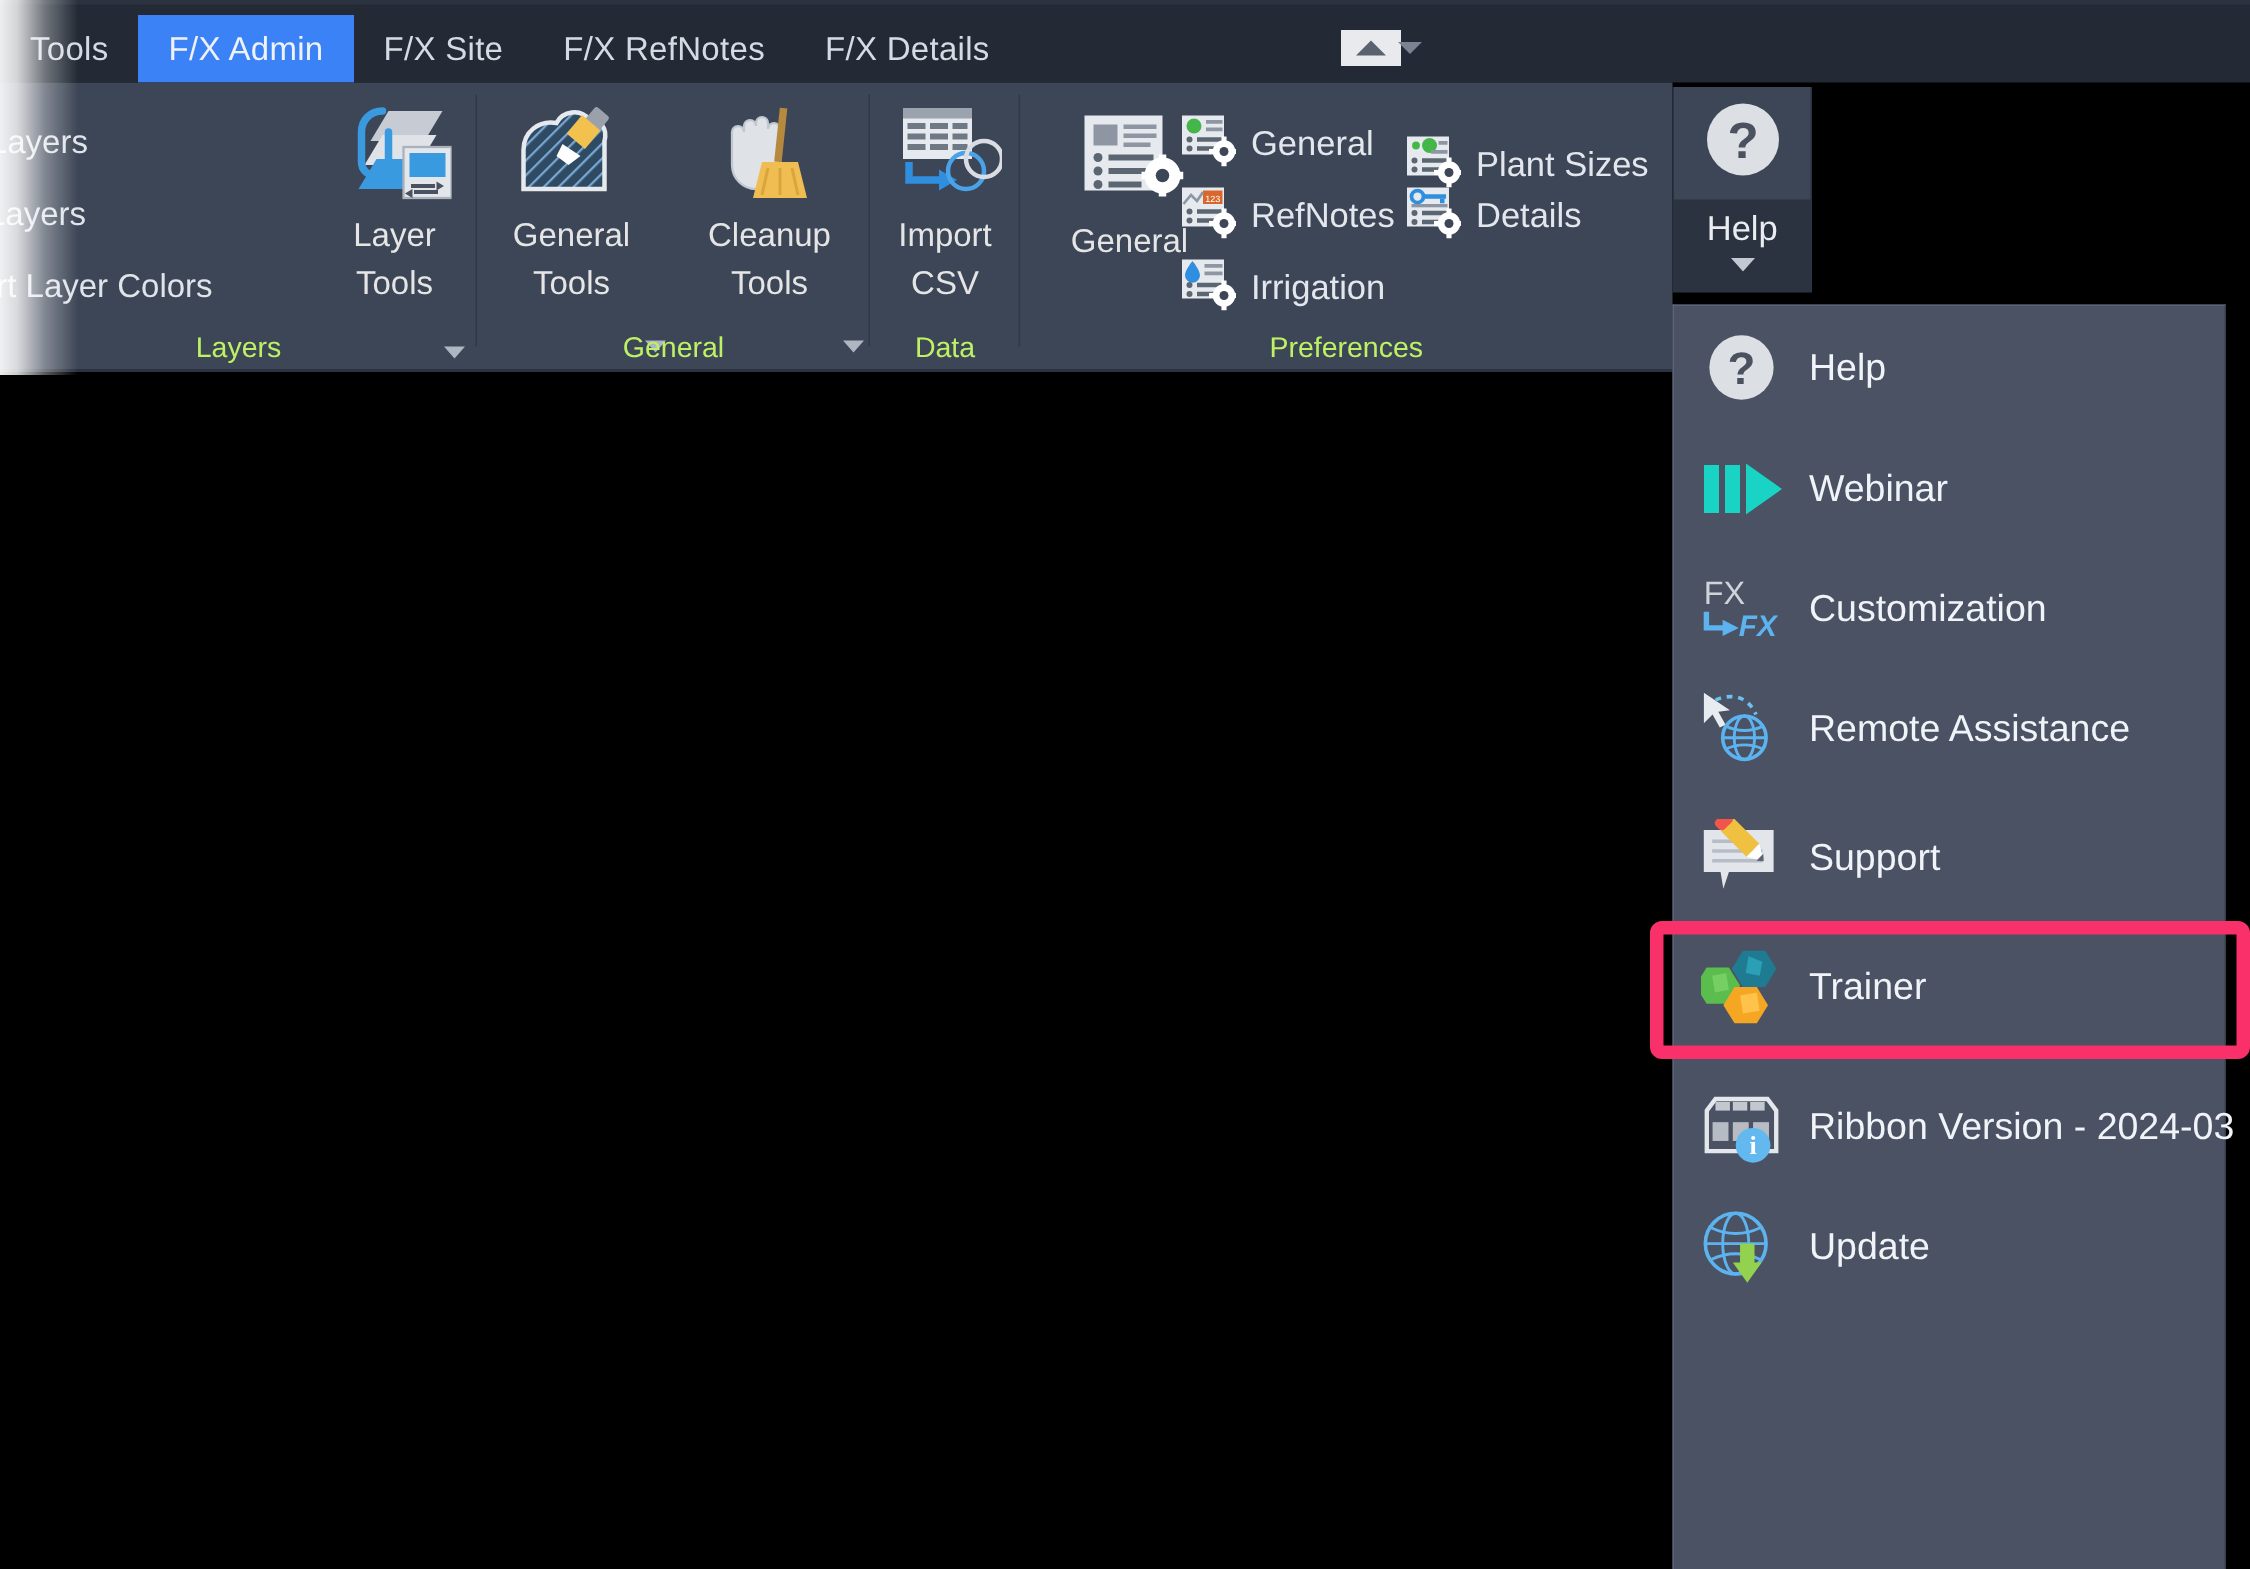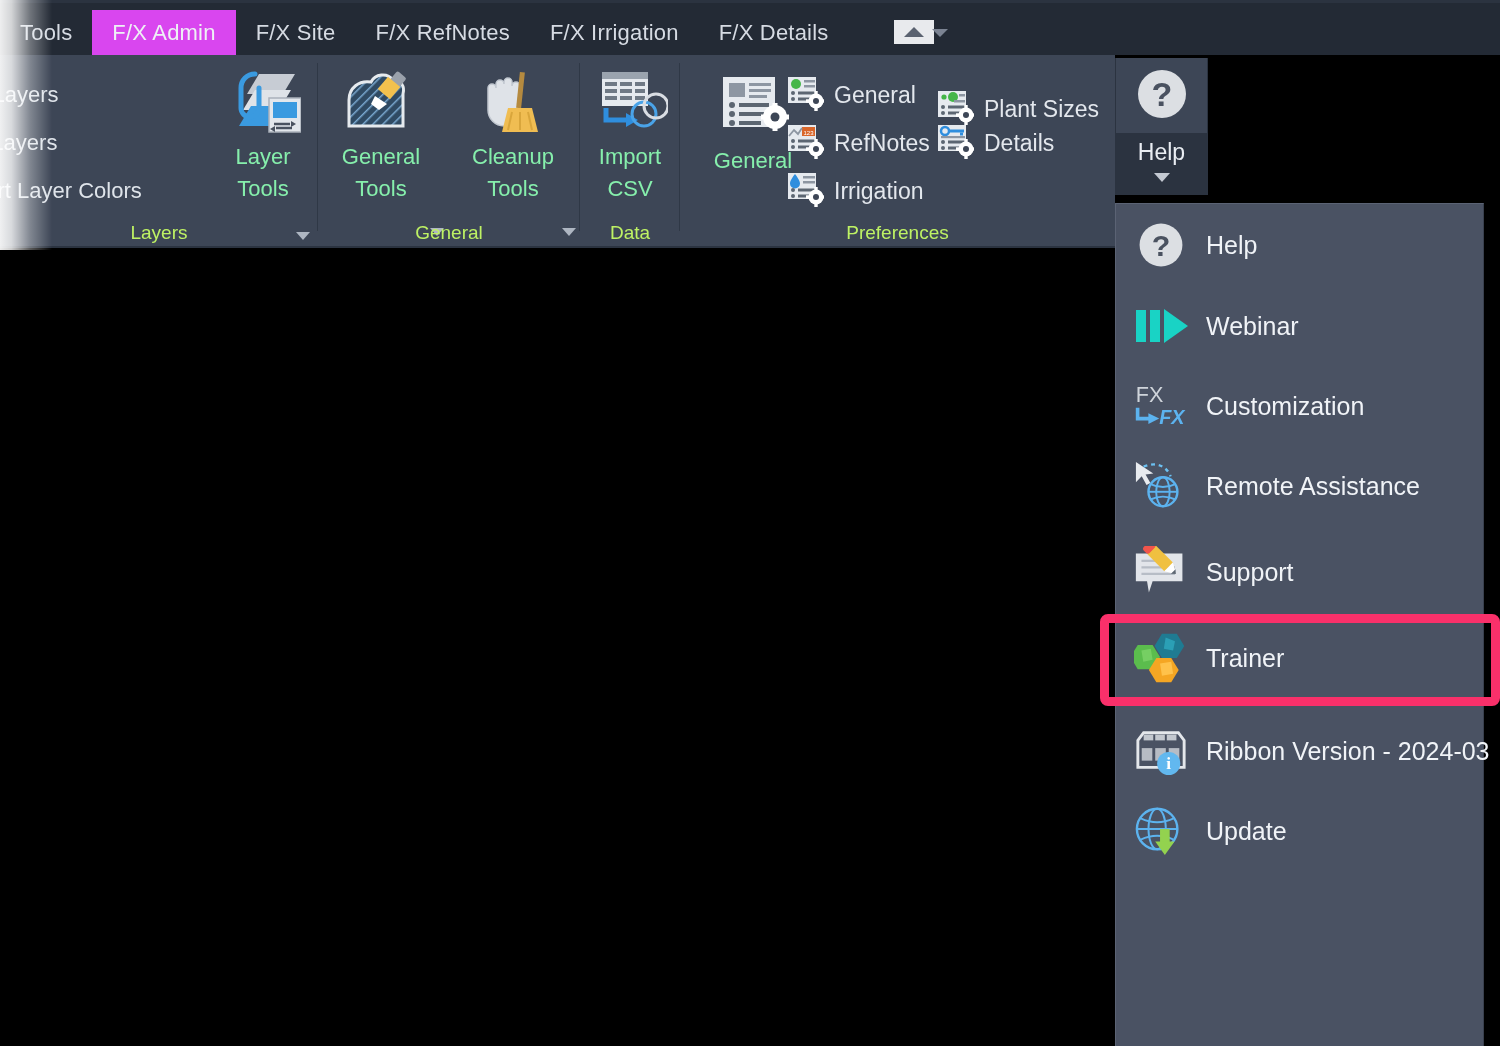--- a/index.html
+++ b/index.html
@@ -19,21 +19,21 @@
   .tabstrip .toprule {
     position:absolute; left:0; top:0; width:1500px; height:3px; background:#2b3340;
   }
   .tabs { position: absolute; left: 0; top: 10px; height: 45px; display: flex; align-items: stretch; }
   .tab {
     display: flex; align-items: center; justify-content: center;
     padding: 0 20px; height: 45px;
     color: #d6dbe3; font-size: 22px; letter-spacing: .2px;
     white-space: nowrap; cursor: default;
   }
-  .tab.active { background: #d946ef; color: #eef1f5; }
+  .tab.active { background: #3b82f6; color: #eef1f5; }
 
   .ribbon-ctrl {
     position: absolute; top: 20px; left: 894px;
     width: 40px; height: 24px; background: #e8eaed;
     display:flex; align-items:center; justify-content:center;
   }
   .ribbon-ctrl svg { display:block; }
   .ribbon-chevron {
     position:absolute; top:26px; left:930px; width:20px; height:14px;
     display:flex; align-items:center; justify-content:center;
@@ -62,21 +62,21 @@
   .layers-list { position: absolute; left: -38px; top: 16px; }
   .layers-list .li {
     color: #dfe4ea; font-size: 22px; line-height: 48px; white-space: nowrap;
   }
   .bigbtn {
     position: absolute; display: flex; flex-direction: column; align-items: center;
     width: 98px;
   }
   .bigbtn .ico { height: 78px; display:flex; align-items:center; justify-content:center; }
   .bigbtn .lbl {
-    color: #86efac; font-size: 22px; line-height: 32px; 
+    color: #e5e5e5; font-size: 22px; line-height: 32px; 
   }
   .dd-caret { position: absolute; width: 14px; height: 10px; }
 
   
   #panel-general { left: 318px; width: 262px; }
   
   #panel-data { left: 580px; width: 100px; }
   
   #panel-prefs { left: 680px; width: 435px; }
 
@@ -143,23 +143,20 @@
         <span>Tools</span>
       </div>
       <div class="tab active">
         <span>F/X Admin</span>
       </div>
       <div class="tab">
         <span>F/X Site</span>
       </div>
       <div class="tab">
         <span>F/X RefNotes</span>
-      </div>
-      <div class="tab">
-        <span>F/X Irrigation</span>
       </div>
       <div class="tab">
         <span>F/X Details</span>
       </div>
     </div>
 
     <div class="ribbon-ctrl">
       <span>
         <svg width="22" height="12" viewBox="0 0 22 12">
             <polygon points="11,1 21,11 1,11" fill="#5a6270"></polygon>

